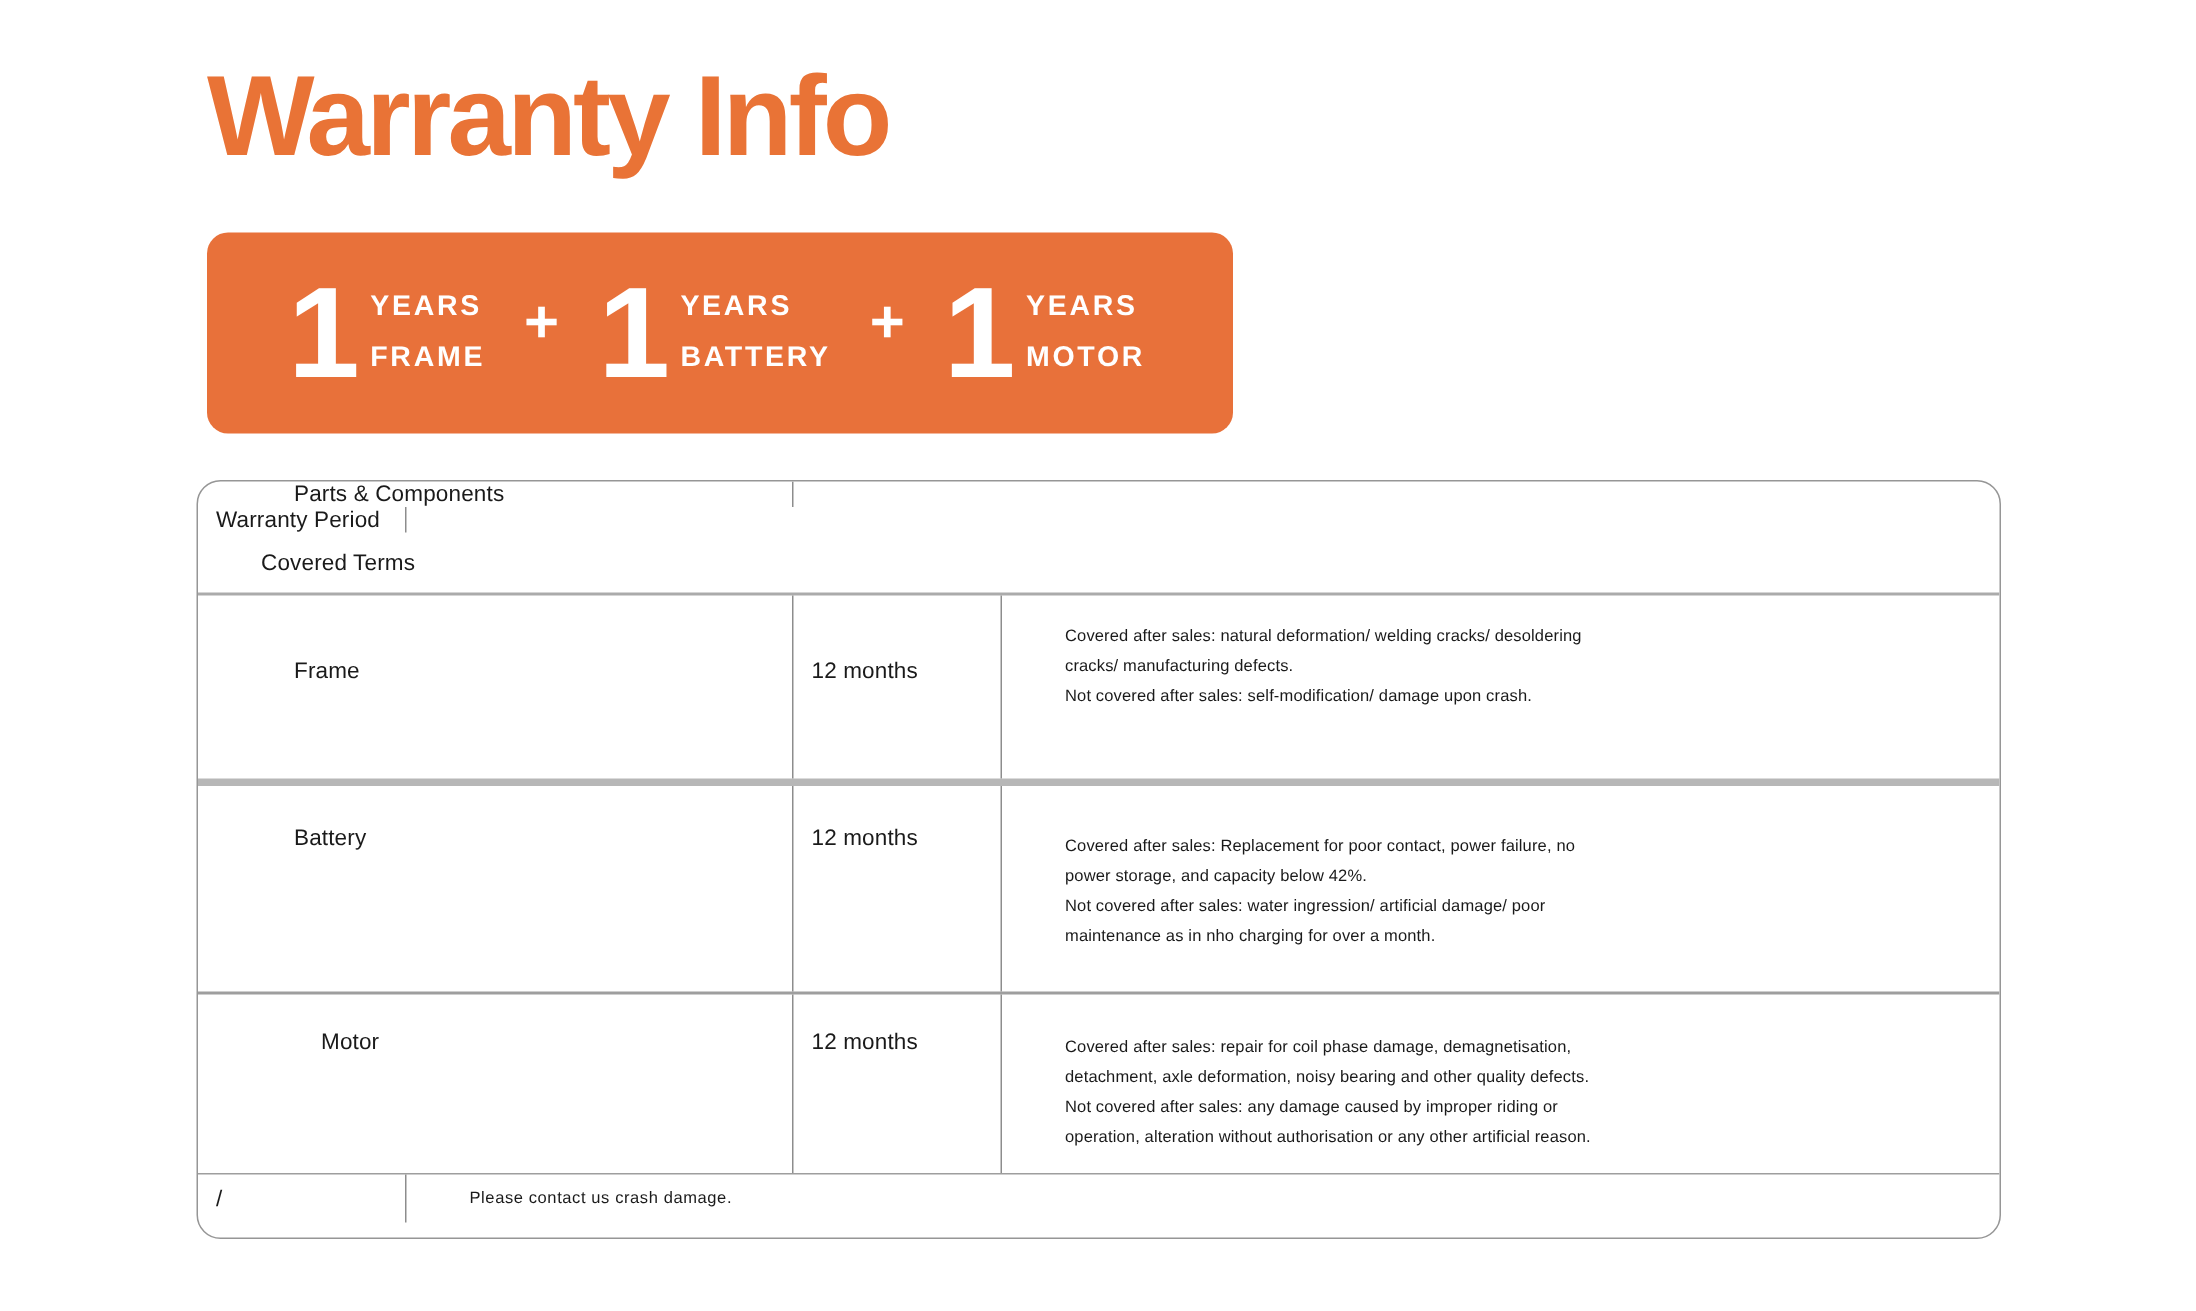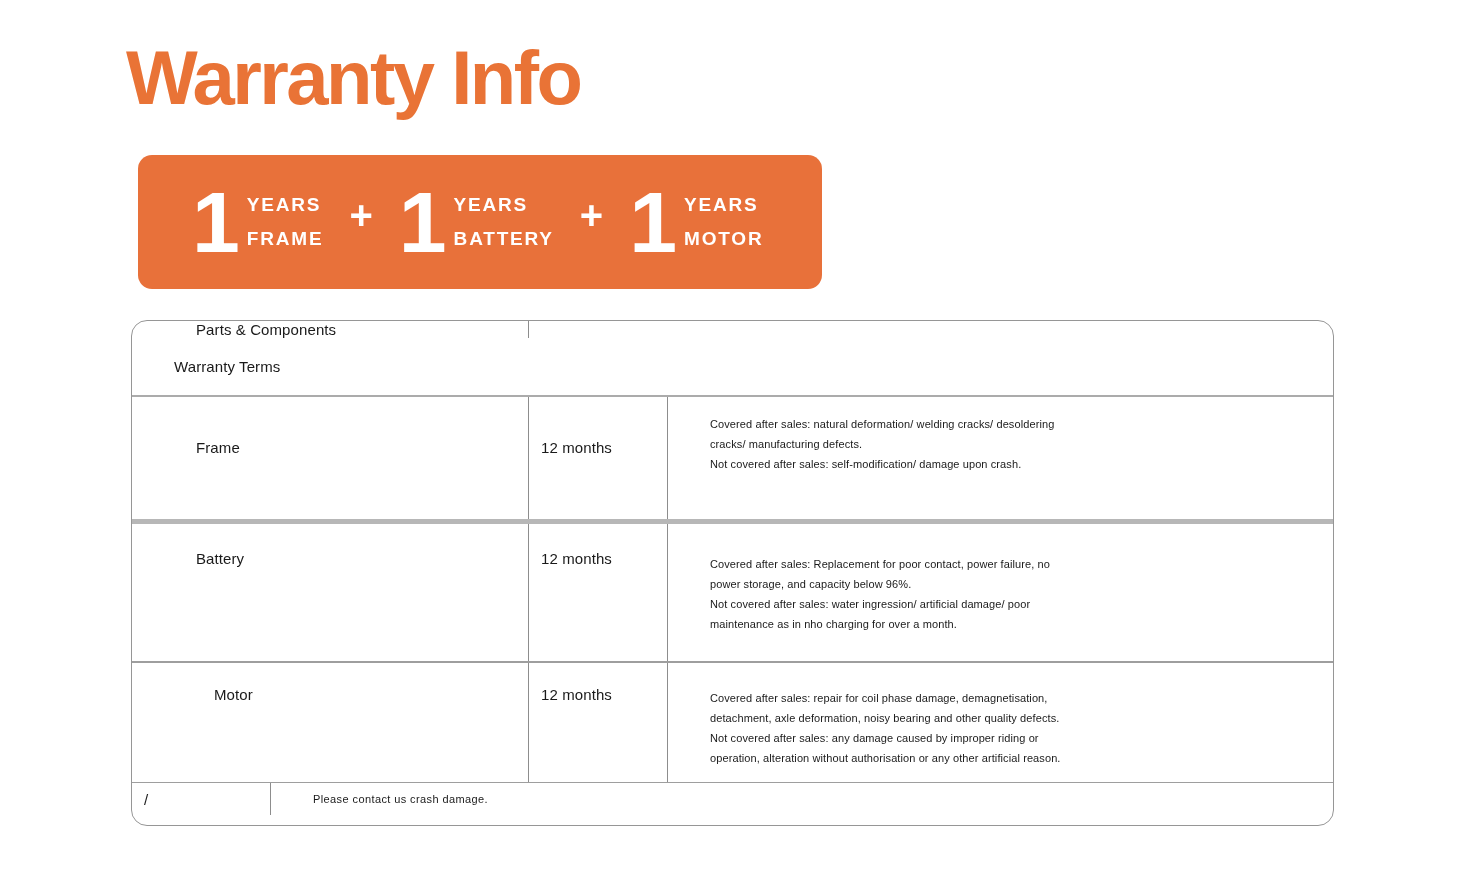--- a/index.html
+++ b/index.html
@@ -8,21 +8,21 @@
     font-family: "Liberation Sans", sans-serif;
     position: relative;
     overflow: hidden;
     color: #1a1a1a;
   }
   .page { position: absolute; inset: 0; }
 
   
   .title {
     position: absolute;
-    left: 126px;
+    left: 138px;
     top: 34px;
     font-size: 76px;
     font-weight: 700;
     letter-spacing: -2.5px;
     color: #E97336;
   }
 
   
   .banner {
     position: absolute;
@@ -144,36 +144,37 @@
         <span>YEARS</span>
         <span>MOTOR</span>
       </span>
     </div>
   </div>
 
   <div class="wtable">
 
     <div class="trow thead">
       <div class="cell c1 head-cell">Parts &amp; Components</div>
-      <div class="cell c3 head-cell">Warranty Terms</div>
+      <div class="cell c2 head-cell">Warranty Period</div>
+      <div class="cell c3 head-cell">Covered Terms</div>
     </div>
 
     <div class="trow r-frame">
       <div class="cell c1 label">Frame</div>
       <div class="cell c2 label">12 months</div>
       <div class="cell c3 terms">Covered after sales: natural deformation/ welding cracks/ desoldering
 cracks/ manufacturing defects.
 Not covered after sales: self-modification/ damage upon crash.</div>
     </div>
 
     <div class="trow r-battery">
       <div class="cell c1 label">Battery</div>
       <div class="cell c2 label">12 months</div>
       <div class="cell c3 terms">Covered after sales: Replacement for poor contact, power failure, no
-power storage, and capacity below 96%.
+power storage, and capacity below 42%.
 Not covered after sales: water ingression/ artificial damage/ poor
 maintenance as in nho charging for over a month.</div>
     </div>
 
     <div class="trow r-motor">
       <div class="cell c1 label">Motor</div>
       <div class="cell c2 label">12 months</div>
       <div class="cell c3 terms">Covered after sales:  repair for coil phase damage, demagnetisation,
 detachment, axle deformation, noisy bearing and other quality defects.
 Not covered after sales: any damage caused by improper riding or

